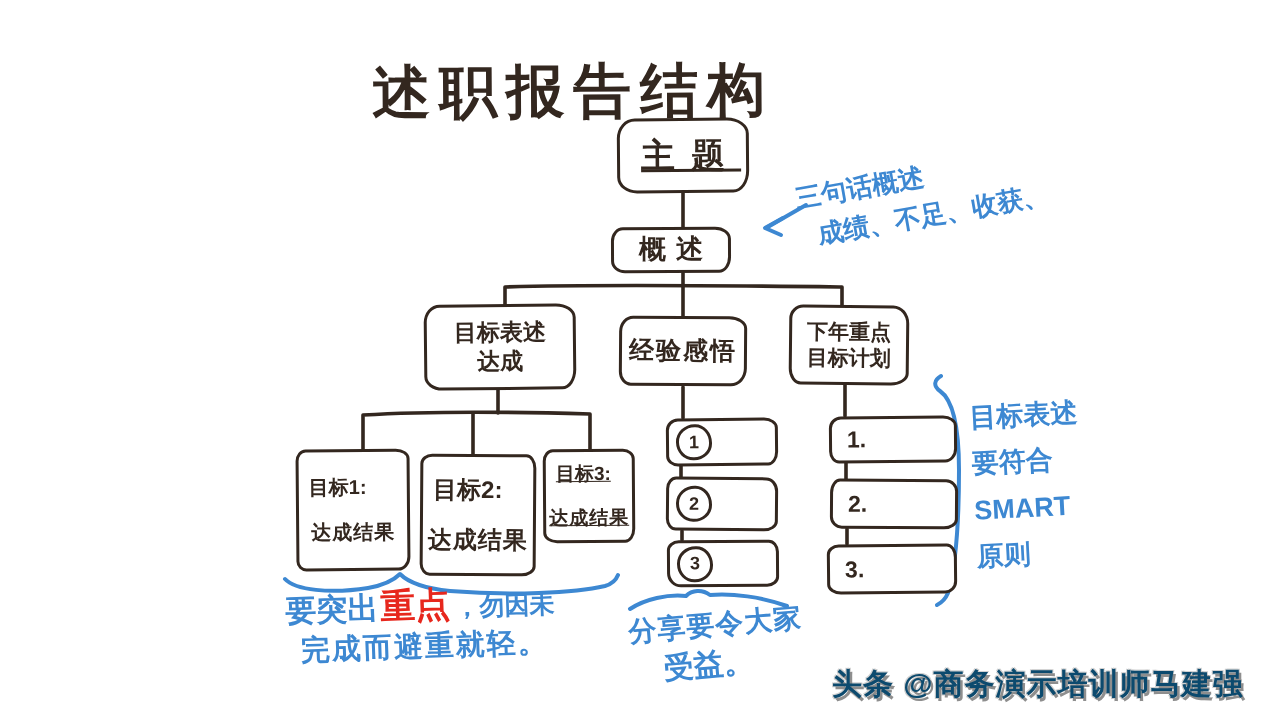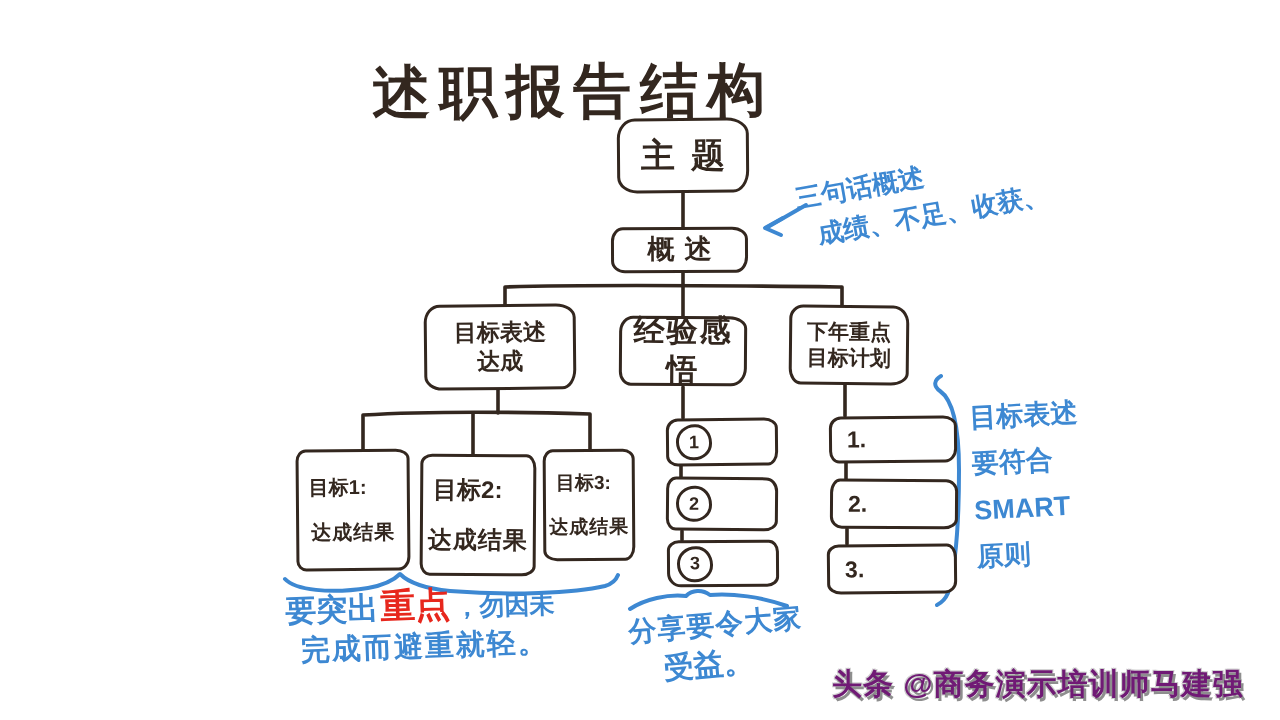--- a/index.html
+++ b/index.html
@@ -15,35 +15,35 @@
   .title{position:absolute;left:372px;top:14px;font-size:58px;font-weight:bold;
     color:var(--ink);letter-spacing:9px;z-index:1;transform:rotate(-0.4deg);}
 
   .box{position:absolute;box-sizing:border-box;border:3.6px solid var(--ink);
     background:#fff;color:var(--ink);font-weight:bold;display:flex;flex-direction:column;
     align-items:center;justify-content:center;text-align:center;z-index:1;line-height:1.25;}
   .row{flex-direction:row;justify-content:flex-start;}
 
   .b-root{left:617px;top:118px;width:132px;height:75px;font-size:34px;letter-spacing:16px;
     border-radius:18px 22px 16px 20px/20px 16px 22px 16px;transform:rotate(-0.5deg);}
-  .b-overview{left:611px;top:227px;width:137px;height:46px;font-size:27px;letter-spacing:10px;
+  .b-overview{left:611px;top:227px;width:120px;height:46px;font-size:27px;letter-spacing:10px;
     border-radius:12px 16px 12px 14px/14px 12px 16px 12px;transform:rotate(-0.3deg);}
   .b-left{left:424px;top:304px;width:152px;height:86px;font-size:23px;
     border-radius:16px 20px 14px 18px/18px 14px 20px 14px;transform:rotate(-0.6deg);}
-  .b-mid{left:619px;top:316px;width:128px;height:70px;font-size:31px;letter-spacing:2px;
+  .b-mid{left:619px;top:316px;width:128px;height:70px;font-size:25px;letter-spacing:2px;
     border-radius:14px 18px 16px 12px/16px 12px 18px 14px;transform:rotate(0.4deg);}
   .b-right{left:789px;top:305px;width:120px;height:80px;font-size:21px;
     border-radius:14px 16px 18px 12px/14px 18px 12px 16px;transform:rotate(0.6deg);}
 
   .b-goal1{left:296px;top:449px;width:114px;height:122px;font-size:20px;
     border-radius:10px 14px 12px 10px/12px 10px 14px 10px;transform:rotate(-0.5deg);}
   .b-goal2{left:420px;top:454px;width:116px;height:122px;font-size:24px;
     border-radius:12px 10px 14px 10px/10px 14px 10px 12px;transform:rotate(0.4deg);}
-  .b-goal3{left:543px;top:449px;width:92px;height:112px;font-size:19px;
-    border-radius:10px 12px 10px 14px/12px 10px 14px 10px;transform:rotate(-0.4deg);}
+  .b-goal3{left:543px;top:449px;width:92px;height:94px;font-size:19px;
+    border-radius:10px 12px 10px 14px/12px 10px 14px 10px;transform:rotate(-0.4deg);text-decoration:underline;}
   .goal-line{display:block;}
   .goal-l1{align-self:flex-start;margin-left:10px;margin-bottom:20px;}
   .goal-l2{letter-spacing:1px;}
 
   .b-exp1{left:666px;top:418px;width:112px;height:48px;
     border-radius:12px 14px 10px 12px/12px 10px 14px 10px;transform:rotate(-0.6deg);}
   .b-exp2{left:666px;top:477px;width:112px;height:54px;
     border-radius:10px 12px 14px 10px/12px 14px 10px 12px;transform:rotate(0.5deg);}
   .b-exp3{left:667px;top:540px;width:112px;height:47px;
     border-radius:12px 10px 12px 14px/10px 12px 10px 14px;transform:rotate(-0.4deg);}
@@ -52,40 +52,40 @@
     justify-content:center;font-size:18px;font-weight:bold;margin-left:7px;flex:0 0 auto;}
 
   .b-plan1{left:829px;top:416px;width:128px;height:47px;
     border-radius:12px 14px 12px 10px/12px 10px 14px 12px;transform:rotate(-0.5deg);}
   .b-plan2{left:830px;top:479px;width:128px;height:50px;
     border-radius:10px 12px 14px 12px/14px 12px 10px 12px;transform:rotate(0.4deg);}
   .b-plan3{left:827px;top:544px;width:130px;height:50px;
     border-radius:12px 10px 12px 14px/10px 14px 12px 10px;transform:rotate(-0.6deg);}
   .plan-label{margin-left:15px;font-size:23px;font-weight:bold;}
 
-  .ls16{margin-right:-16px;}
+  .ls16{margin-right:-16px;text-decoration:underline;}
   .ls10{margin-right:-10px;}
 
   .note{position:absolute;color:var(--blue);font-weight:bold;z-index:1;}
   .note-overview{left:797px;top:158px;font-size:26px;transform:rotate(-10deg);line-height:1.5;}
   .note-overview .l2{display:block;margin-left:16px;}
   .note-smart{left:973px;top:392px;font-size:27px;transform:rotate(-3deg);line-height:1.72;}
   .note-smart span{display:block;}
   .note-goals{left:286px;top:582px;transform:rotate(-2deg);line-height:1.3;}
   .ng-l1{display:flex;align-items:baseline;}
   .ng-pre{font-size:31px;}
   .ng-red{font-size:35px;color:var(--red);margin-left:2px;}
   .ng-post{font-size:25px;margin-left:4px;}
   .ng-l2{font-size:29px;margin-left:14px;letter-spacing:2px;}
   .note-share{left:630px;top:606px;transform:rotate(-5deg);line-height:1.35;}
   .ns-l1{font-size:28px;letter-spacing:1px;}
   .ns-l2{font-size:30px;margin-left:32px;}
 
   .watermark{position:absolute;left:832px;top:664px;font-size:30px;font-weight:bold;
-    color:#701a75;z-index:1;letter-spacing:1px;
+    color:#0c4a6e;z-index:1;letter-spacing:1px;
     text-shadow:2.5px 2.5px 0 #8e8e8e,-1px -1px 0 #d2d2d2,1px -1px 0 #cdcdcd,-1px 1px 0 #cdcdcd;}
 </style>
 </head>
 <body>
 
 <div class="canvas">
 
   <svg class="overlay" viewBox="0 0 1280 720" xmlns="http://www.w3.org/2000/svg">
     <g stroke="#33271f" stroke-width="3.6" fill="none" stroke-linecap="round" stroke-linejoin="round">
       <path d="M683,193 L683,227"></path>

